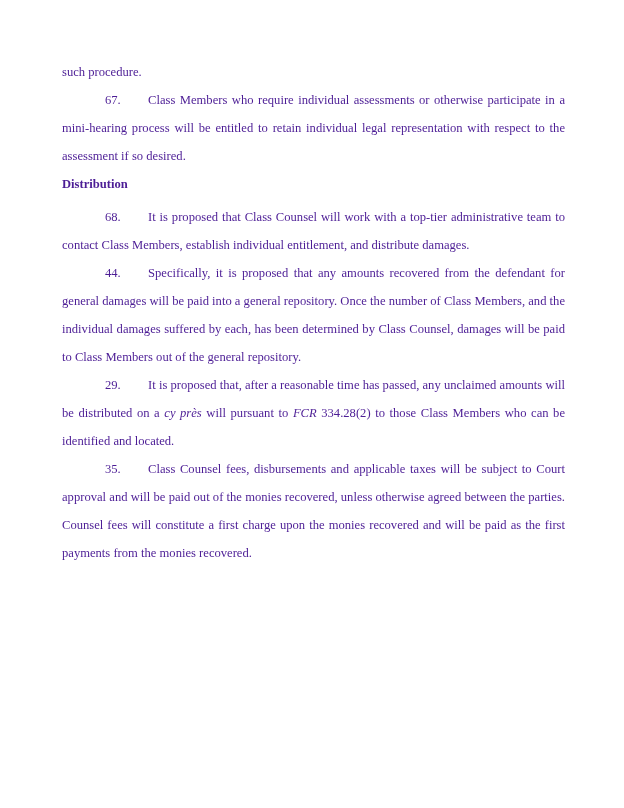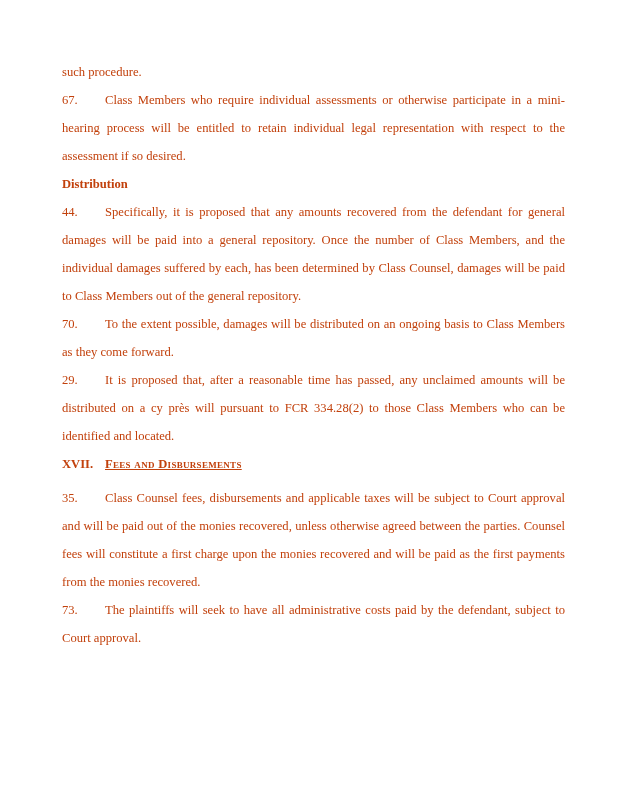--- a/index.html
+++ b/index.html
@@ -6,76 +6,77 @@
     margin: 0;
     padding: 0;
     background: #ffffff;
   }
   .page {
     position: relative;
     width: 624px;
     height: 808px;
     background: #ffffff;
     font-family: "Liberation Serif", "DejaVu Serif", serif;
-    color: #c2410c;
+    color: #4c1d95;
     overflow: hidden;
   }
   .content {
     position: absolute;
     left: 62px;
     top: 58px;
     width: 503px;
   }
   .para {
     margin: 0;
     font-size: 12.6px;
     line-height: 28px;
     text-align: justify;
   }
   .para.continuation {
     text-align: left;
   }
   .para.heading {
     font-weight: bold;
     text-align: left;
+    margin-bottom: 5px;
   }
   .para.section_heading {
     font-weight: bold;
     text-align: left;
     margin-bottom: 6px;
   }
   .num {
     display: inline-block;
     width: 43px;
+    margin-left: 43px;
   }
   .section-title {
     font-variant: small-caps;
     text-decoration: underline;
     letter-spacing: 0.3px;
   }
   .italic {
+    font-style: italic;
   }
   .page-footer {
     position: absolute;
     left: 0;
     top: 748px;
     width: 100%;
     text-align: center;
     font-size: 12.6px;
     line-height: 16px;
   }
 </style>
 </head>
 <body>
 
 <div class="page">
   <div class="content">
       <p class="para continuation"><span>such procedure.</span></p>
       <p class="para numbered"><span class="num">67.</span><span>Class Members who require individual assessments or otherwise participate in a mini-hearing process will be entitled to retain individual legal representation with respect to the assessment if so desired.</span></p>
       <p class="para heading"><span>Distribution</span></p>
+      <p class="para numbered"><span class="num">68.</span><span>It is proposed that Class Counsel will work with a top-tier administrative team to contact Class Members, establish individual entitlement, and distribute damages.</span></p>
       <p class="para numbered"><span class="num">44.</span><span>Specifically, it is proposed that any amounts recovered from the defendant for general damages will be paid into a general repository. Once the number of Class Members, and the individual damages suffered by each, has been determined by Class Counsel, damages will be paid to Class Members out of the general repository.</span></p>
-      <p class="para numbered"><span class="num">70.</span><span>To the extent possible, damages will be distributed on an ongoing basis to Class Members as they come forward.</span></p>
       <p class="para numbered"><span class="num">29.</span><span>It is proposed that, after a reasonable time has passed, any unclaimed amounts will be distributed on a </span><span class="italic">cy près</span><span> will pursuant to </span><span class="italic">FCR</span><span> 334.28(2) to those Class Members who can be identified and located.</span></p>
-      <p class="para section_heading"><span class="num">XVII.</span><span class="section-title"><span>Fees and Disbursements</span></span></p>
       <p class="para numbered"><span class="num">35.</span><span>Class Counsel fees, disbursements and applicable taxes will be subject to Court approval and will be paid out of the monies recovered, unless otherwise agreed between the parties. Counsel fees will constitute a first charge upon the monies recovered and will be paid as the first payments from the monies recovered.</span></p>
-      <p class="para numbered"><span class="num">73.</span><span>The plaintiffs will seek to have all administrative costs paid by the defendant, subject to Court approval.</span></p>
     </div>
 </div>
 
 </body></html>

